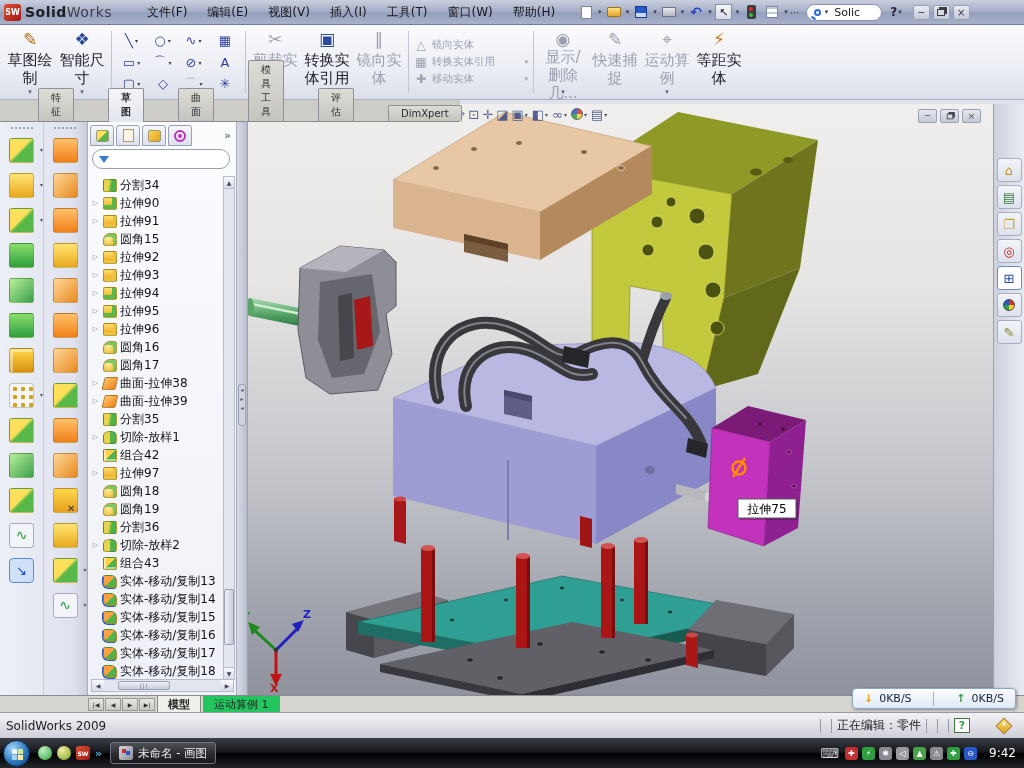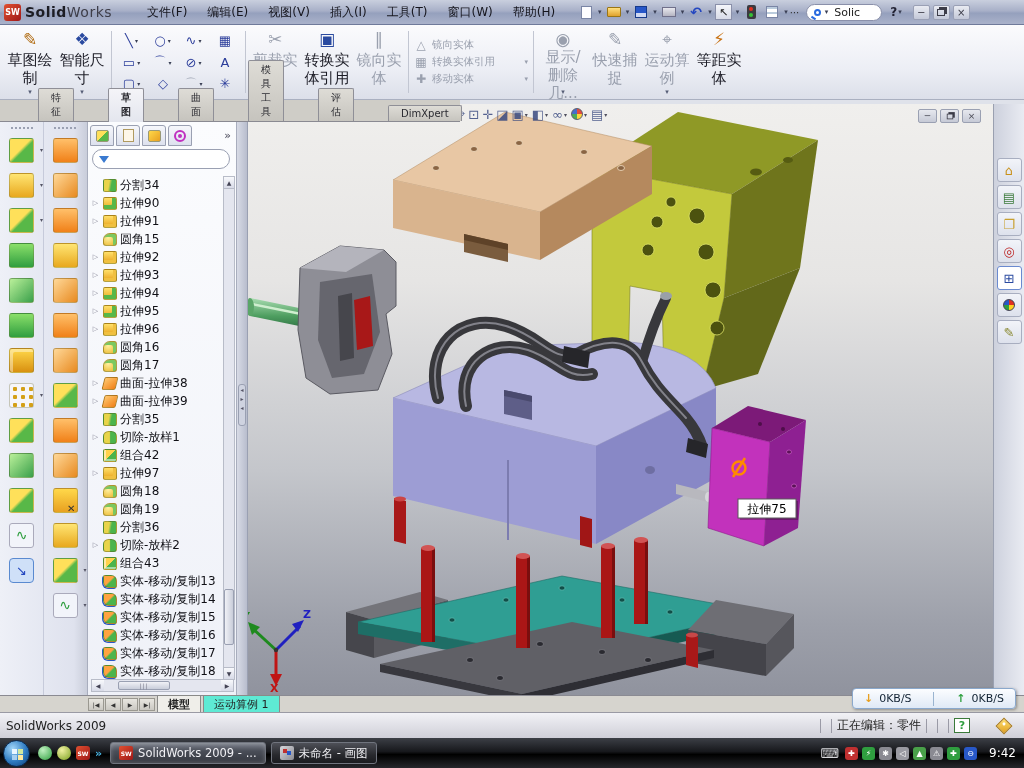--- a/index.html
+++ b/index.html
@@ -128,21 +128,21 @@
 
   
   .taskpane{left:993px;top:104px;width:31px;height:591px;background:linear-gradient(90deg,#cdd1dd,#e9ebf2);border-left:1px solid #9aa0b0;z-index:6;display:flex;flex-direction:column;align-items:center;padding-top:54px;gap:3px;}
   .tpicon{width:25px;height:24px;border:1px solid #a8aec0;border-radius:3px;background:linear-gradient(#f2f4f9,#dde1ec);display:flex;align-items:center;justify-content:center;font-size:13px;}
   .tpicon.sel{background:#fff;border-color:#6a8ad0;}
 
   
   .bottombar{left:0;top:695px;width:1024px;height:17px;background:#d6d4ce;border-top:1px solid #8a8a92;display:flex;align-items:center;z-index:7;}
   .bnav{display:flex;gap:1px;margin-left:88px;}
   .bnavbtn{width:16px;height:13px;font-size:6px;color:#333;background:linear-gradient(#e8e6e0,#cac8c2);border:1px solid #9a9890;display:flex;align-items:center;justify-content:center;}
-  .btab{padding:1px 10px;font-size:11px;border:1px solid #8a8a88;border-bottom:none;background:#5eead4;margin-left:2px;color:#222;}
+  .btab{padding:1px 10px;font-size:11px;border:1px solid #8a8a88;border-bottom:none;background:#22c55e;margin-left:2px;color:#222;}
   .btab.active{background:#efeee9;font-weight:bold;}
   .netwidget{left:852px;top:688px;width:164px;height:21px;background:linear-gradient(#fcfdff,#dfe9f6);border:1px solid #8aa8cc;border-radius:4px;box-shadow:1px 1px 3px rgba(0,0,0,.35);display:flex;align-items:center;justify-content:space-around;font-size:11px;color:#123;z-index:9;}
   .net-half{display:flex;align-items:center;gap:6px;}
   .arr-d{color:#e8a020;font-weight:bold;} .arr-u{color:#2fa040;font-weight:bold;}
   .net-sep{width:1px;height:14px;background:#9ab4d0;}
   .statusbar{left:0;top:712px;width:1024px;height:26px;background:linear-gradient(#f2f2f6,#cfcfd8);border-top:1px solid #9a9aa4;display:flex;align-items:center;font-size:12px;color:#222;z-index:7;}
   .sb-sep{width:1px;height:14px;background:#9a9aa6;margin:0 5px;}
   .sb-help{width:16px;height:15px;background:#fff;border:1px solid #3a7a3a;color:#2f9e3f;font-weight:bold;font-size:11px;display:flex;align-items:center;justify-content:center;}
   .sb-tag{width:12px;height:12px;background:linear-gradient(135deg,#ffe070,#e0a020);border:1px solid #a87818;transform:rotate(45deg);position:relative;margin-right:14px;}
   .sb-tag::after{content:"";position:absolute;left:2px;top:2px;width:3px;height:3px;border-radius:50%;background:#fff;}
@@ -907,24 +907,20 @@
   </div>
 
   <div class="abs taskbar">
     <div class="orb"></div>
     <div class="ql">
       <span class="qlicon ql-g"></span>
       <span class="qlicon ql-x"></span>
       <span class="qlicon ql-sw">SW</span>
       <span class="ql-chev">»</span>
     </div>
-    <div class="taskbtn active">
-      <span class="tb-sw">SW</span>
-      <span>SolidWorks 2009 - ...</span>
-    </div>
     <div class="taskbtn idle">
       <span class="tb-paint"></span>
       <span>未命名 - 画图</span>
     </div>
     <div class="traygroup">
       <span class="kbd">⌨</span>
       <span id="tray" style="display:flex;gap:4px">
           <span class="trayicon" style="background: rgb(192, 48, 48);">✚</span>
           <span class="trayicon" style="background: rgb(47, 158, 63);">⚡</span>
           <span class="trayicon" style="background: rgb(138, 138, 146);">✱</span>

